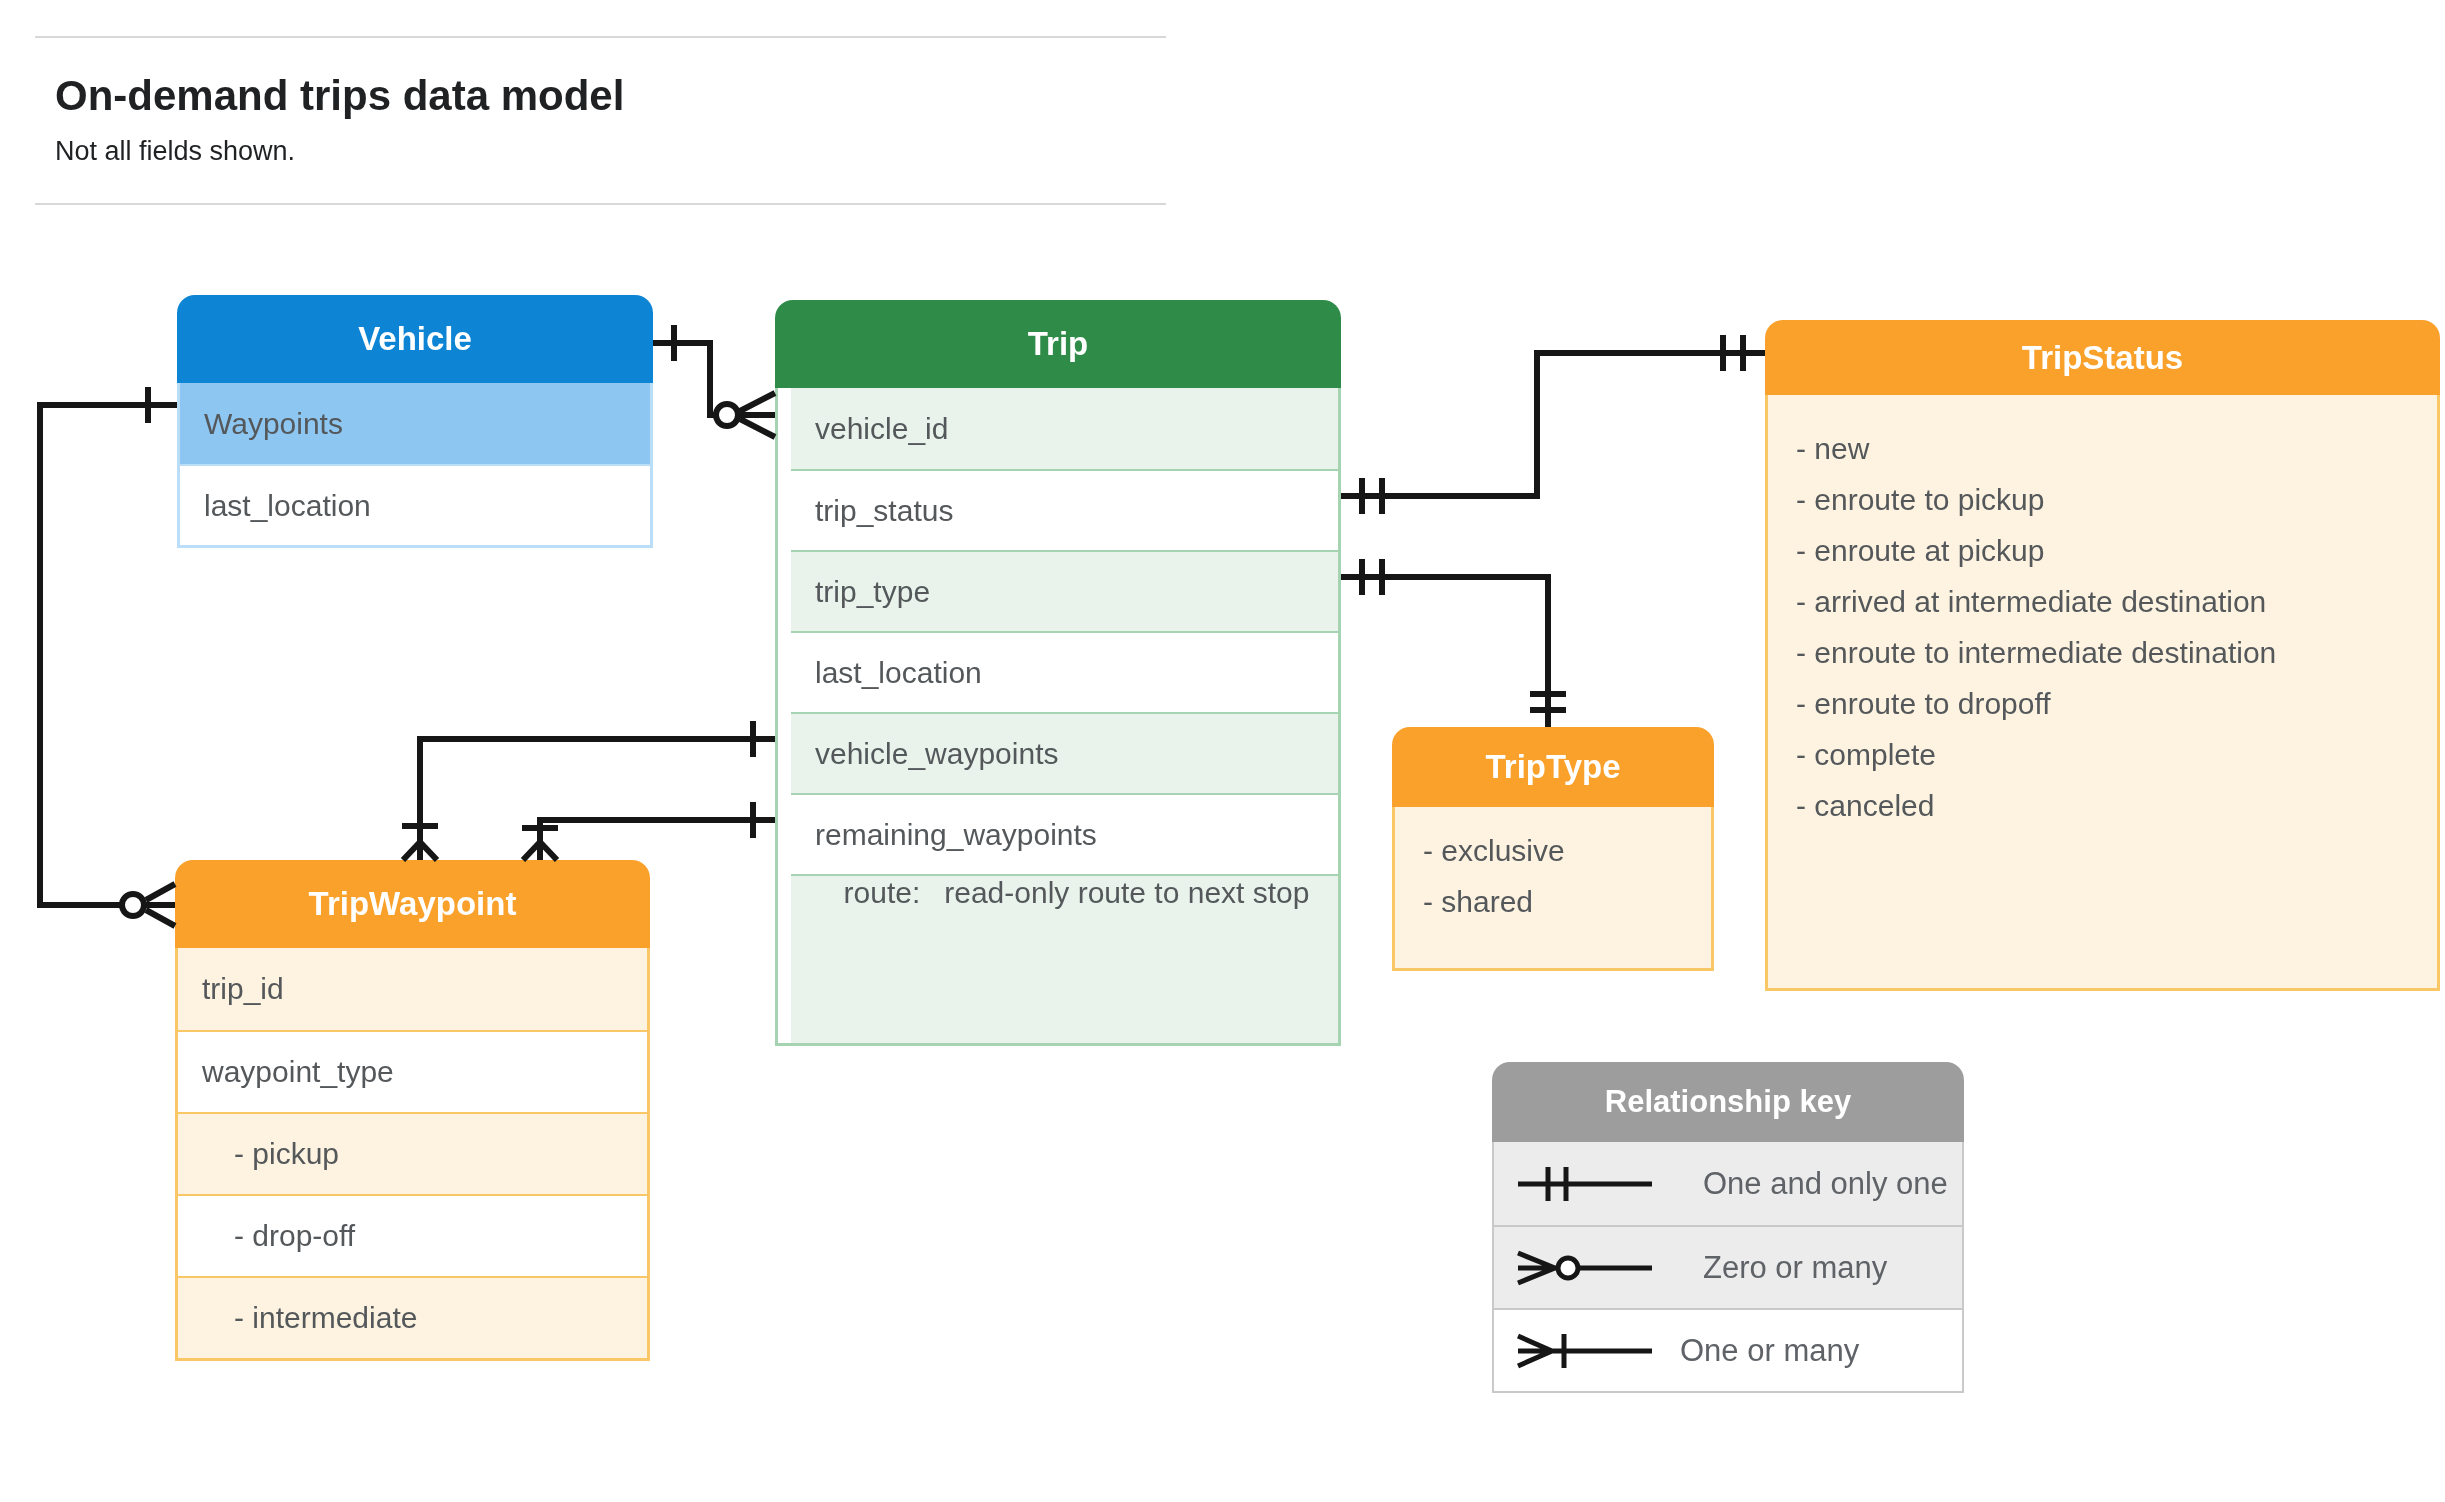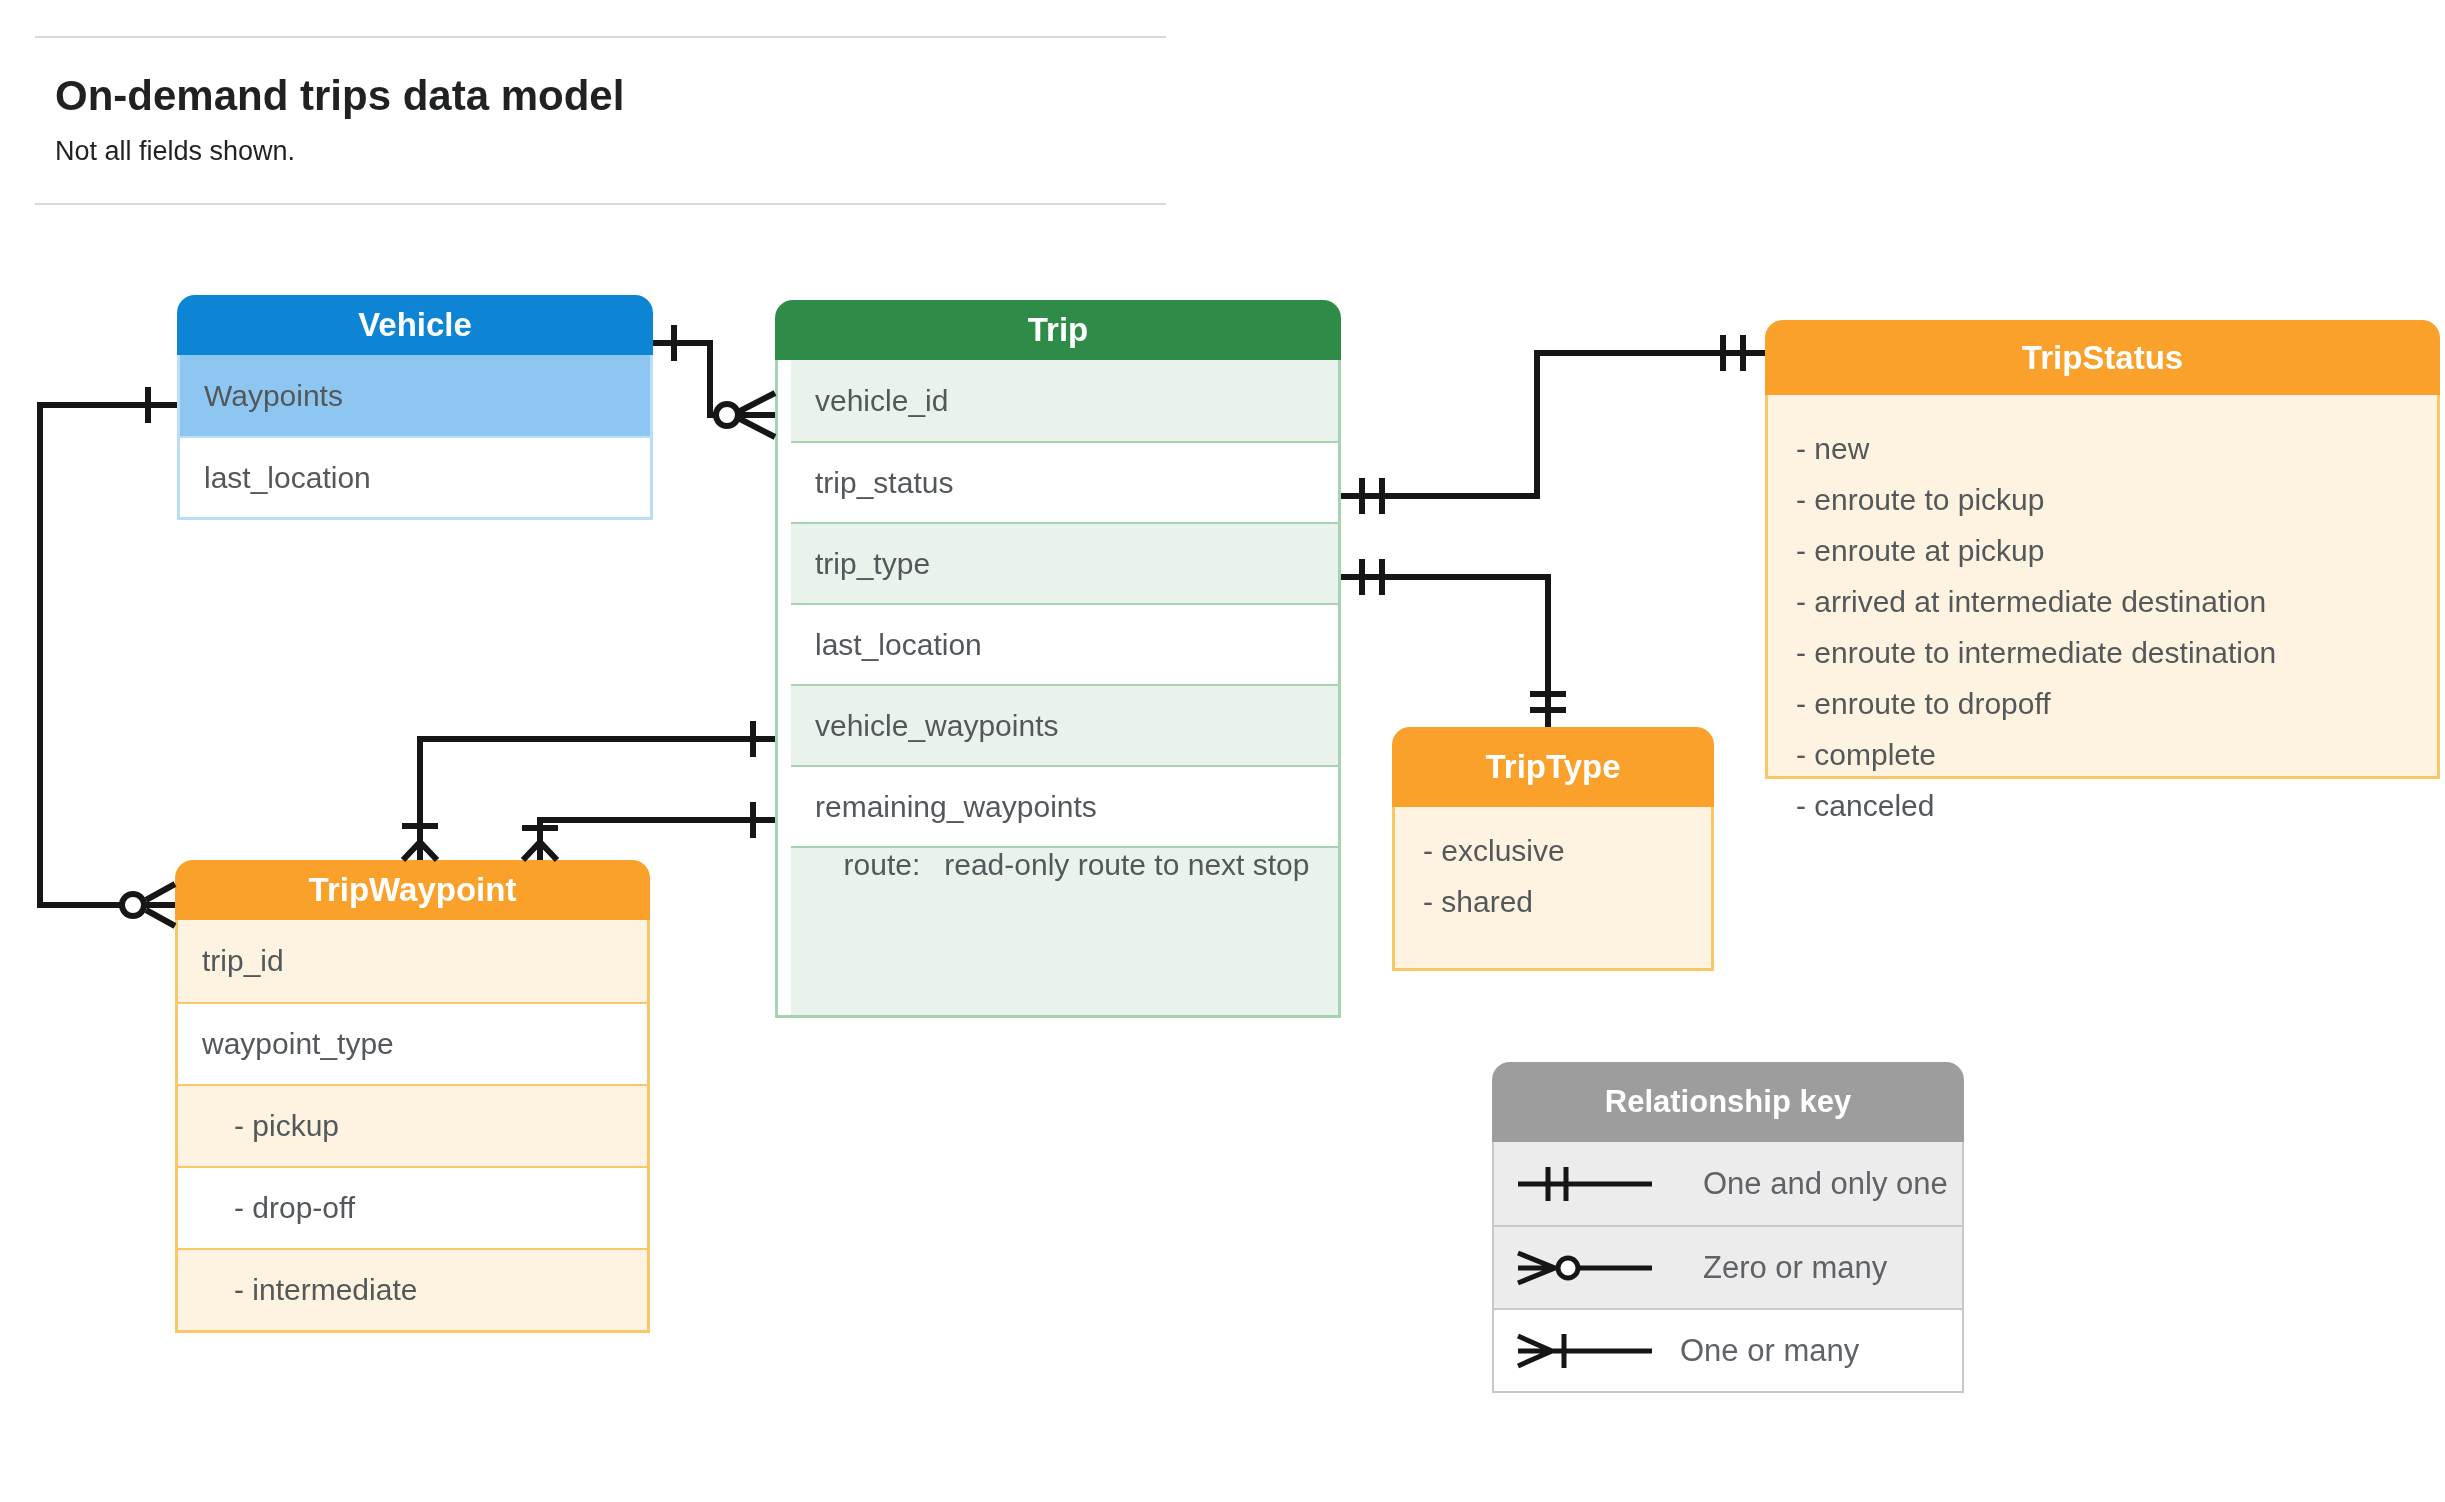--- a/index.html
+++ b/index.html
@@ -11,21 +11,21 @@
   }
   html,body{margin:0;padding:0;background:#ffffff;}
   body{width:2445px;height:1502px;position:relative;font-family:"Liberation Sans",sans-serif;overflow:hidden;}
   .stage{position:absolute;inset:0;}
   .hairline{position:absolute;left:35px;width:1131px;height:2px;background:var(--hairline);}
   .hairline.top{top:36px;} .hairline.bottom{top:203px;}
   .page-title{position:absolute;left:55px;top:72px;margin:0;font-size:42px;font-weight:700;color:var(--text-dark);letter-spacing:0;}
   .page-subtitle{position:absolute;left:55px;top:136px;font-size:27px;color:var(--text-dark);}
 
   .entity{position:absolute;}
-  .ehead{height:60px;border-radius:18px 18px 0 0;display:flex;align-items:center;justify-content:center;
+  .ehead{height:88px;border-radius:18px 18px 0 0;display:flex;align-items:center;justify-content:center;
          color:#ffffff;font-size:33px;font-weight:700;}
   .ebody{border:3px solid;border-top:none;background:#ffffff;}
   .row{height:81px;display:flex;align-items:center;padding-left:24px;font-size:30px;color:var(--text-row);box-sizing:border-box;}
   .row + .row{border-top:2px solid;}
   .indent{padding-left:56px;}
 
   
   .vhead{background:var(--vehicle-header);}
   .vbody{border-color:var(--vehicle-border);}
   .vbody .row + .row{border-top-color:var(--vehicle-border);}
@@ -91,21 +91,21 @@
       <div class="row">remaining_waypoints</div>
       <div class="route-row">
         <span>route:</span>
         <span>read-only route to next stop</span>
       </div>
     </div>
   </div>
 
   <div class="entity" style="left:1765px;top:320px;width:675px;">
     <div class="ehead ohead" style="height:75px;">TripStatus</div>
-    <div class="ebody obody enum-body" style="height:384px;padding-top:28px;">
+    <div class="ebody obody enum-body" style="height:596px;padding-top:28px;">
       <div class="enum-item">- new</div>
       <div class="enum-item">- enroute to pickup</div>
       <div class="enum-item">- enroute at pickup</div>
       <div class="enum-item">- arrived at intermediate destination</div>
       <div class="enum-item">- enroute to intermediate destination</div>
       <div class="enum-item">- enroute to dropoff</div>
       <div class="enum-item">- complete</div>
       <div class="enum-item">- canceled</div>
     </div>
   </div>

